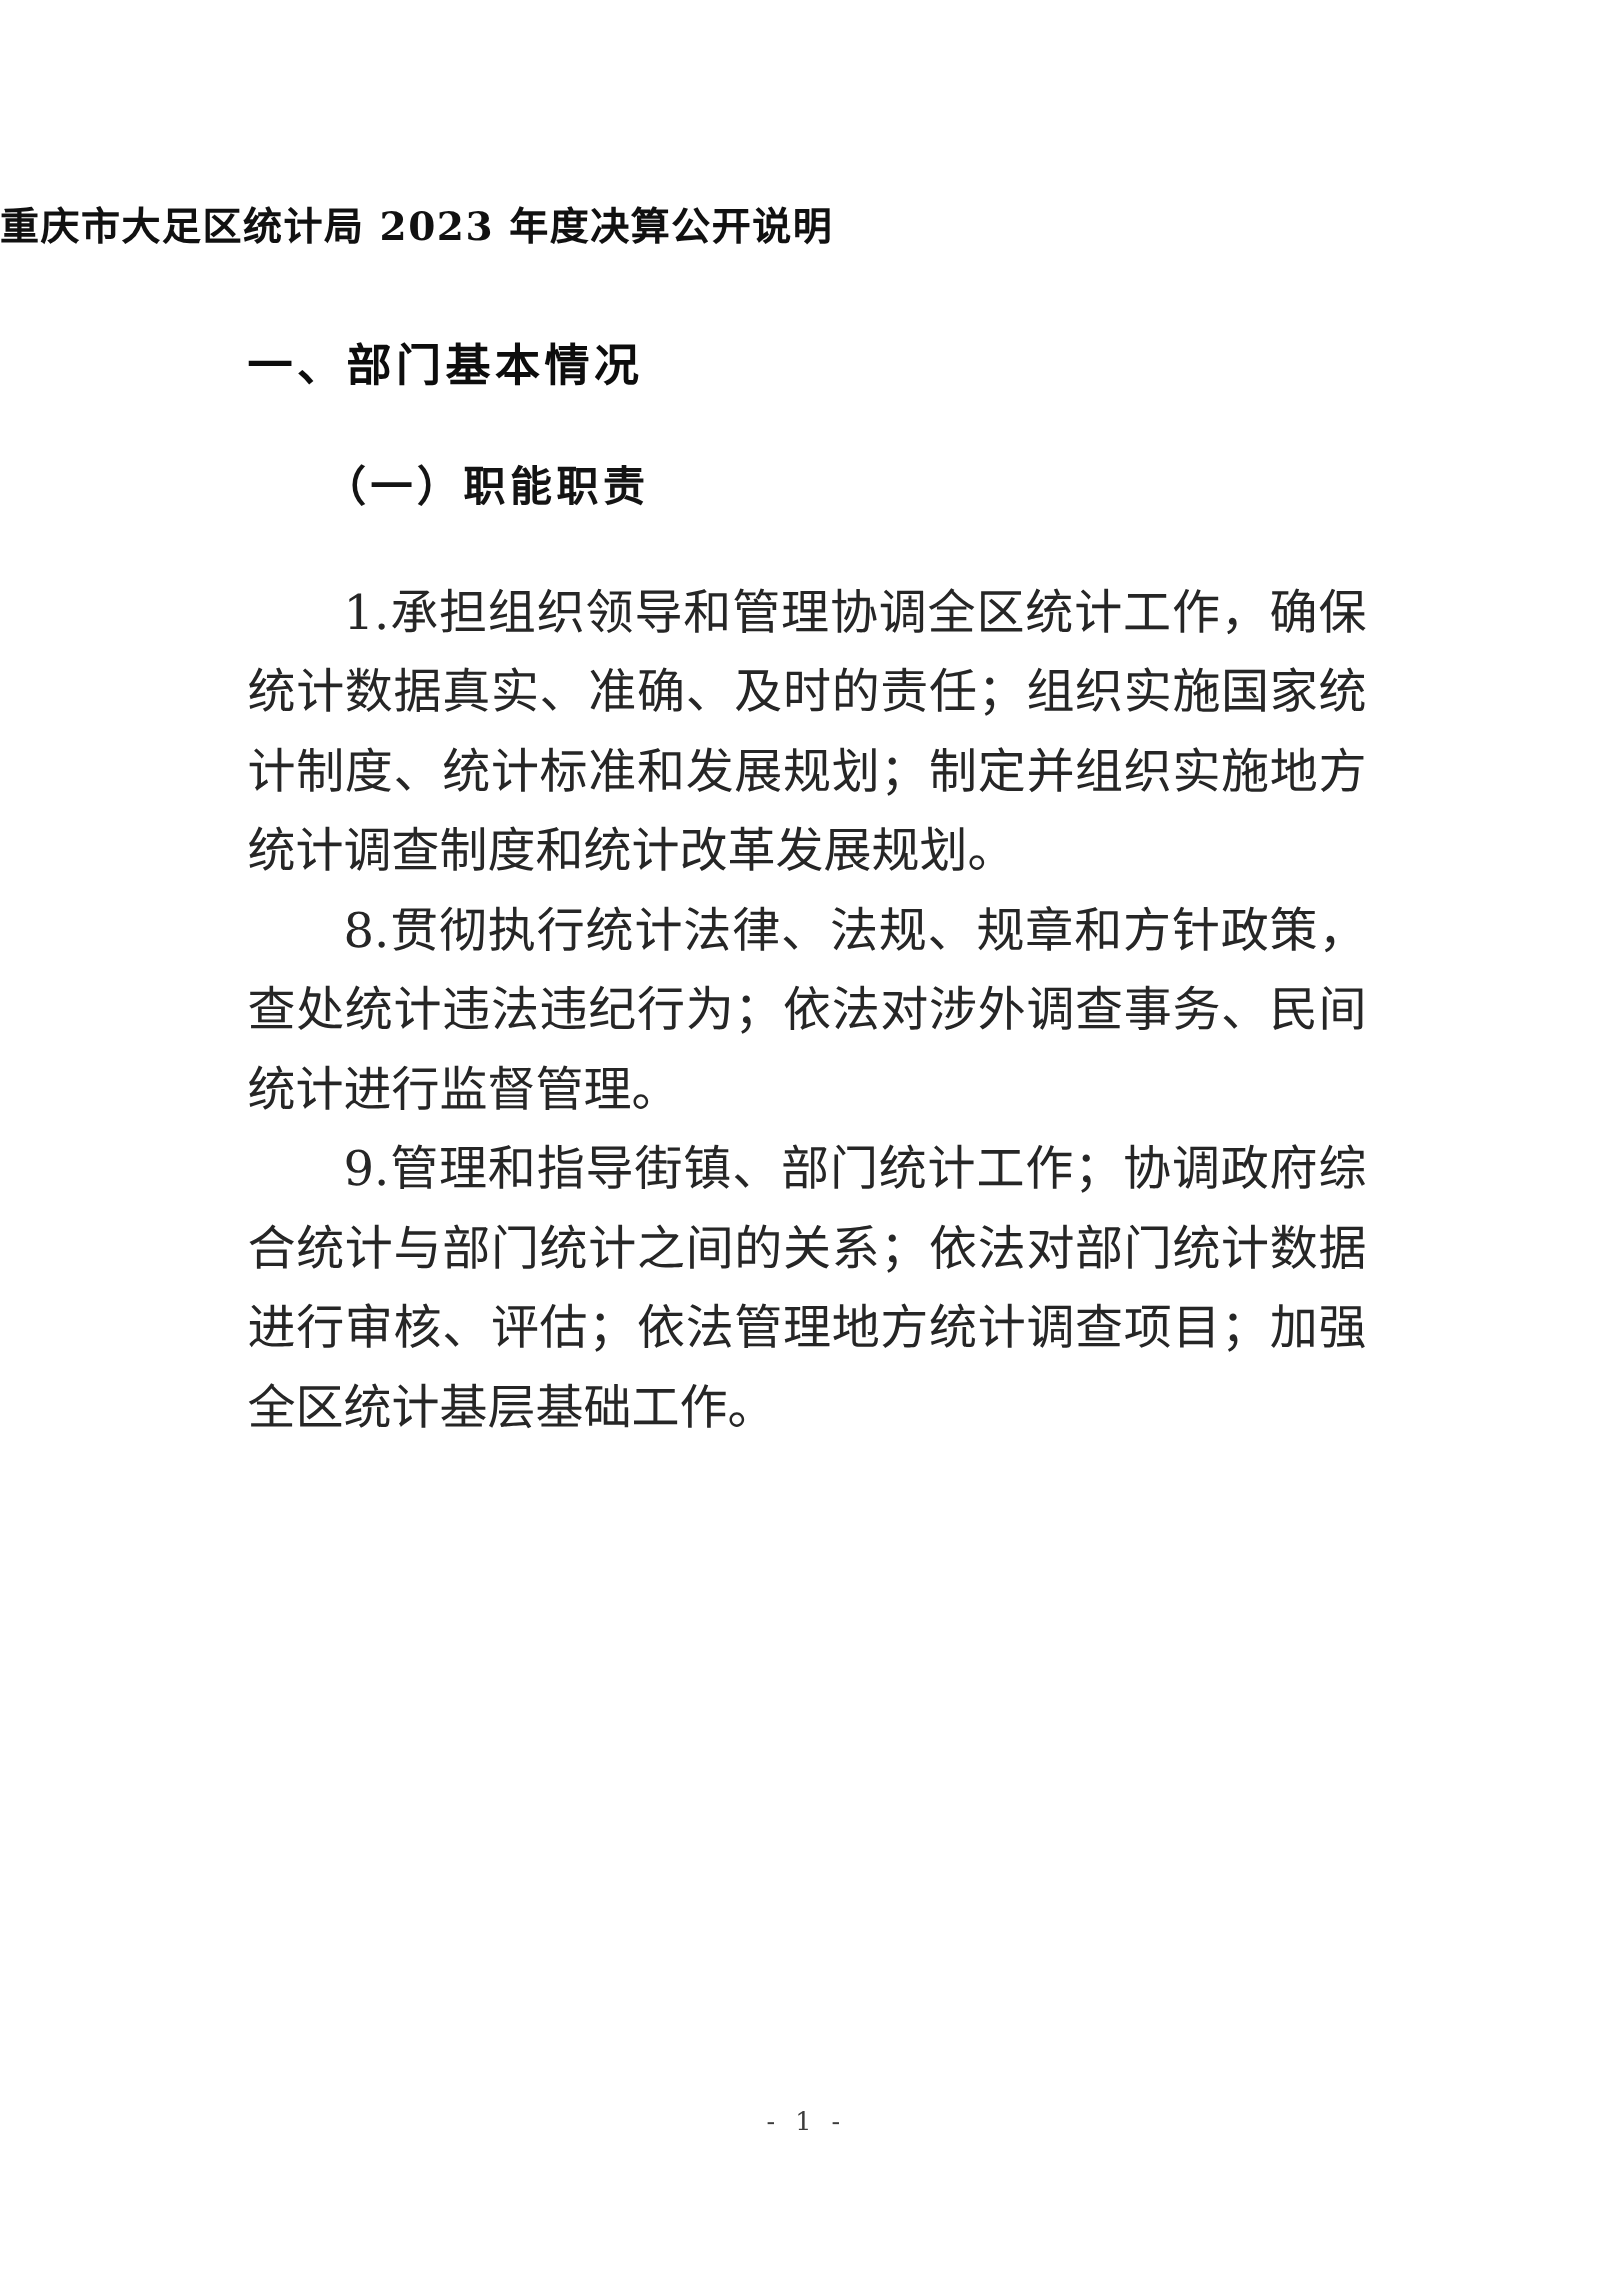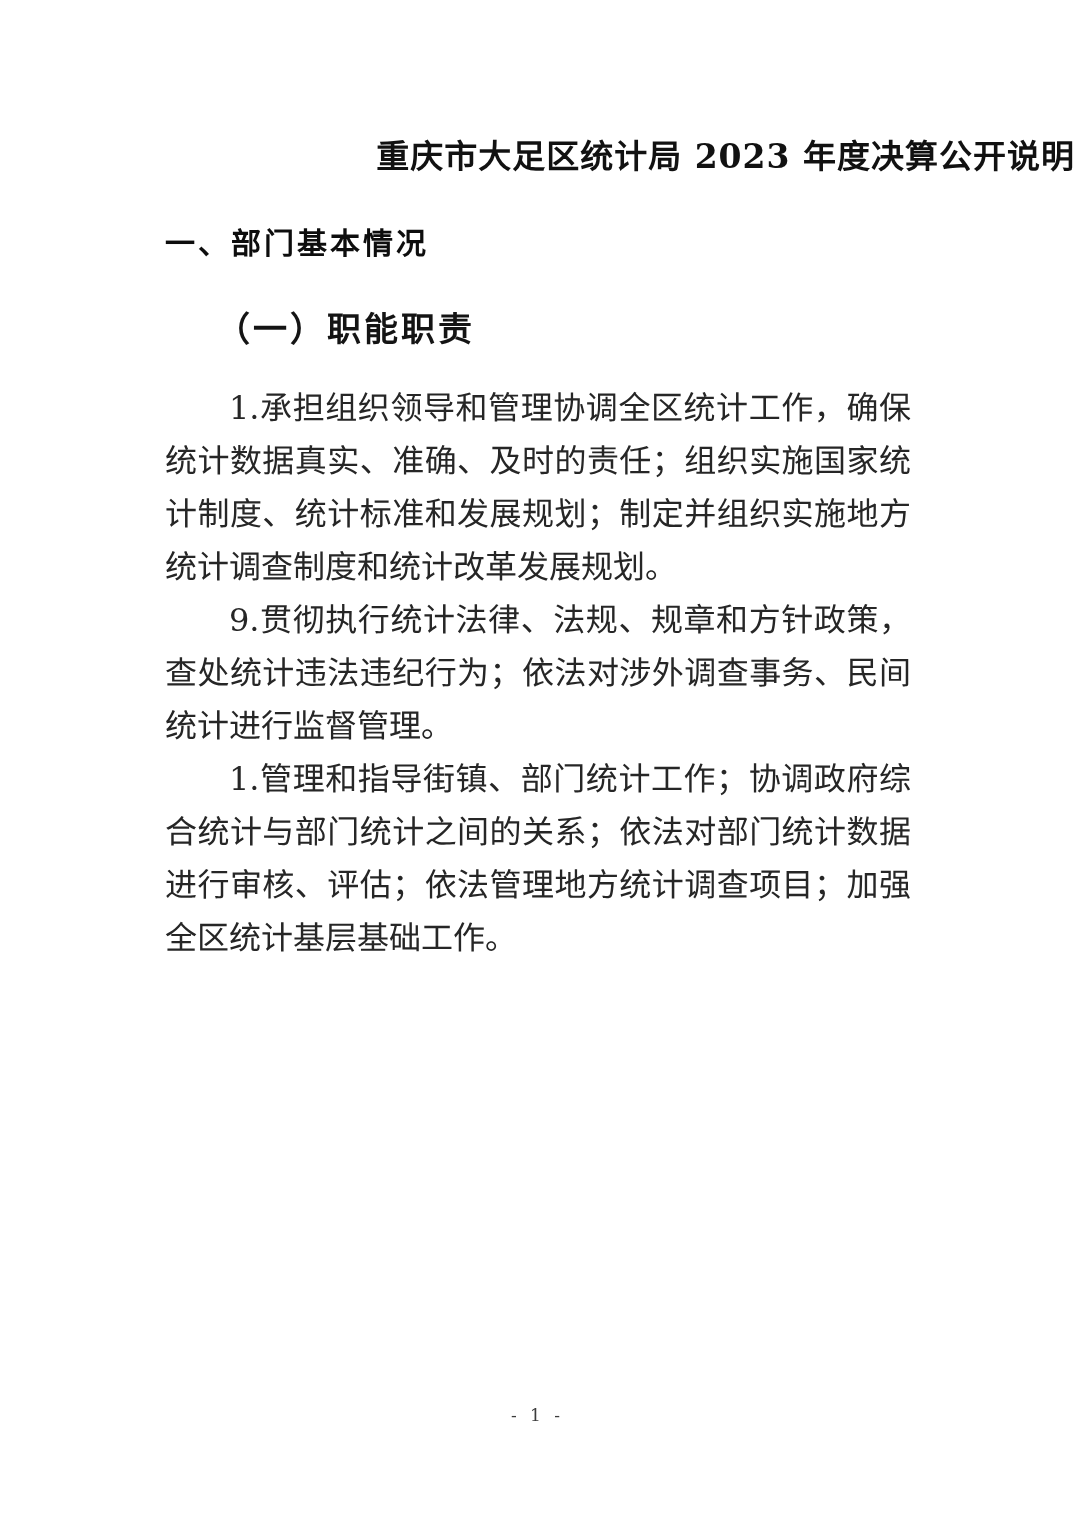--- a/index.html
+++ b/index.html
@@ -14,24 +14,24 @@
     background: #ffffff;
     overflow: hidden;
     color: #1f1f1f;
     font-family: "DejaVu Serif", "Liberation Serif", serif;
   }
   .doc-title {
     position: absolute;
     top: 130px;
     left: 0;
     width: 100%;
-    text-align: right;
+    text-align: left;
     font-family: "DejaVu Serif", "Liberation Serif", serif;
     font-weight: bold;
-    font-size: 33px;
+    font-size: 26px;
     letter-spacing: 1px;
     color: #111111;
     white-space: nowrap;
   }
   .section-heading {
     position: absolute;
     top: 219px;
     left: 165px;
     font-family: "Liberation Sans", "DejaVu Sans", sans-serif;
     font-weight: bold;
@@ -39,21 +39,21 @@
     letter-spacing: 3px;
     color: #0d0d0d;
     white-space: nowrap;
   }
   .subsection-heading {
     position: absolute;
     top: 302px;
     left: 216px;
     font-family: "DejaVu Serif", "Liberation Serif", serif;
     font-weight: bold;
-    font-size: 34px;
+    font-size: 28px;
     letter-spacing: 3px;
     color: #141414;
     white-space: nowrap;
   }
   .body-text {
     position: absolute;
     top: 382px;
     left: 165px;
     width: 746px;
     font-family: "DejaVu Serif", "Liberation Serif", serif;
@@ -85,19 +85,19 @@
 <div class="page">
 
   <div class="doc-title">重庆市大足区统计局 2023 年度决算公开说明</div>
 
   <div class="section-heading">一、部门基本情况</div>
 
   <div class="subsection-heading">（一）职能职责</div>
 
   <div class="body-text">
     <p>1.承担组织领导和管理协调全区统计工作，确保统计数据真实、准确、及时的责任；组织实施国家统计制度、统计标准和发展规划；制定并组织实施地方统计调查制度和统计改革发展规划。</p>
-    <p>9.贯彻执行统计法律、法规、规章和方针政策，查处统计违法违纪行为；依法对涉外调查事务、民间统计进行监督管理。</p>
-    <p>1.管理和指导街镇、部门统计工作；协调政府综合统计与部门统计之间的关系；依法对部门统计数据进行审核、评估；依法管理地方统计调查项目；加强全区统计基层基础工作。</p>
+    <p>8.贯彻执行统计法律、法规、规章和方针政策，查处统计违法违纪行为；依法对涉外调查事务、民间统计进行监督管理。</p>
+    <p>9.管理和指导街镇、部门统计工作；协调政府综合统计与部门统计之间的关系；依法对部门统计数据进行审核、评估；依法管理地方统计调查项目；加强全区统计基层基础工作。</p>
   </div>
 
   <div class="page-footer">- 1 -</div>
 
 </div>
 
 </body></html>

